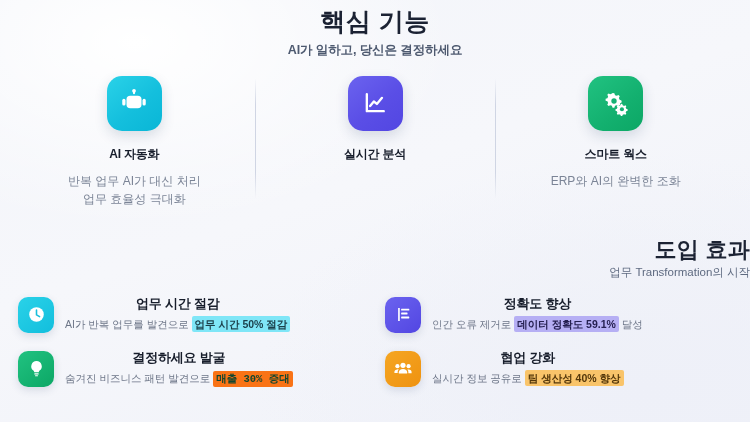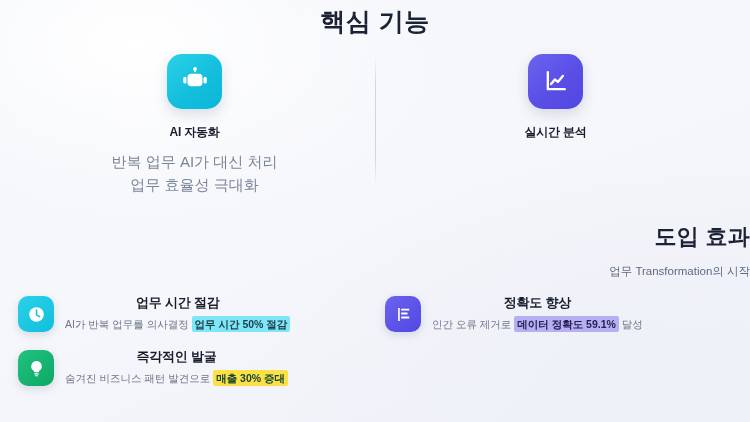--- a/index.html
+++ b/index.html
@@ -88,39 +88,39 @@
   .feature-name {
     margin-top: 15px;
     font-size: 12px;
     font-weight: 700;
     color: #171d2b;
     letter-spacing: -0.2px;
   }
 
   .feature-desc {
     margin-top: 9px;
-    font-size: 15px;
+    font-size: 12px;
     line-height: 1.55;
     color: #7b8496;
     font-weight: 400;
   }
   .feature-desc .ln { display: block; }
 
   
   .sec2-head { text-align: right; margin-top: 26px; }
 
   .sec2-title {
     font-size: 22px;
     font-weight: 700;
     color: #1b2233;
     letter-spacing: 0.3px;
   }
 
   .sec2-sub {
-    margin-top: 12px;
+    margin-top: 0;
     font-size: 11.5px;
     font-weight: 400;
     color: #5e6a80;
   }
 
   
   .benefits {
     margin-top: 15px;
     padding: 0 16px 0 18px;
     display: grid;
@@ -171,32 +171,33 @@
     white-space: nowrap;
   }
 
   .hl {
     font-weight: 700;
     padding: 2px 3px 2px;
     border-radius: 2px;
   }
   .hl-cyan   { background: #7fe6f7; color: #1b3f4a; }
   .hl-purple { background: #b6aff4; color: #262152; }
-  .hl-green  { background: #fde047; color: #12462f; }
+  .hl-green  { background: #f97316; color: #12462f; font-family: Liberation Mono, monospace; }
   .hl-orange { background: #f9c46a; color: #54370a; }
 
   svg { display: block; }
 </style>
 </head>
 <body>
 
 <div class="slide">
 
   <div class="sec1-head">
     <div class="sec1-title">핵심 기능</div>
+    <div class="sec1-sub">AI가 일하고, 당신은 결정하세요</div>
   </div>
 
   <div class="features">
 
     <div class="feature">
       <div class="feature-icon icon-robot">
         <svg width="30" height="30" viewBox="0 0 24 24" fill="#ffffff" aria-hidden="true">
           <rect x="11.2" y="2" width="1.6" height="3" rx="0.8"></rect>
           <circle cx="12" cy="2.2" r="1.5"></circle>
           <rect x="6" y="6.2" width="12" height="10" rx="3"></rect>
@@ -214,40 +215,54 @@
     <div class="feature">
       <div class="feature-icon icon-chart">
         <svg width="28" height="28" viewBox="0 0 24 24" fill="none" stroke="#ffffff" stroke-width="2" stroke-linecap="round" stroke-linejoin="round" aria-hidden="true">
           <path d="M5 4.5v14.5h14.5"></path>
           <path d="M7.8 14.6l3.2-3.9 2.6 2.1 4.4-5.2"></path>
         </svg>
       </div>
       <div class="feature-name">실시간 분석</div>
     </div>
 
+    <div class="feature">
+      <div class="feature-icon icon-gears">
+        <svg width="28" height="28" viewBox="0 0 24 24" fill="#ffffff" aria-hidden="true">
+          <path d="M9.1 3.4l1.5.3.55 1.55 1.5.62 1.45-.72 1.1 1.1-.72 1.45.62 1.5 1.55.55.3 1.5-1.4.86-.16 1.62-1.4.86-1.4-.72-1.45.55-.55 1.55h-1.55l-.55-1.55-1.45-.55-1.4.72-1.1-1.1.72-1.45-.62-1.5-1.55-.55v-1.55l1.55-.55.62-1.5-.72-1.45 1.1-1.1 1.45.72 1.5-.62z"></path>
+          <circle cx="10.3" cy="10.3" r="2.3" fill="#15b274"></circle>
+          <path d="M16.2 12.6l1.15.22.42 1.18 1.15.47 1.1-.55.84.84-.55 1.1.47 1.15 1.18.42v1.18l-1.18.42-.47 1.15.55 1.1-.84.84-1.1-.55-1.15.47-.42 1.18h-1.18l-.42-1.18-1.15-.47-1.1.55-.84-.84.55-1.1-.47-1.15-1.18-.42v-1.18l1.18-.42.47-1.15-.55-1.1.84-.84 1.1.55 1.15-.47z"></path>
+          <circle cx="17.1" cy="17.4" r="1.75" fill="#15b274"></circle>
+        </svg>
+      </div>
+      <div class="feature-name">스마트 웍스</div>
+      <div class="feature-desc">
+        <span class="ln">ERP와 AI의 완벽한 조화</span>
+      </div>
+    </div>
 
   </div>
 
   <div class="sec2-head">
     <div class="sec2-title">도입 효과</div>
     <div class="sec2-sub">업무 Transformation의 시작</div>
   </div>
 
   <div class="benefits">
 
     <div class="benefit">
       <div class="benefit-icon icon-clock">
         <svg width="19" height="19" viewBox="0 0 24 24" aria-hidden="true">
           <circle cx="12" cy="12" r="9.2" fill="#ffffff"></circle>
           <path d="M12 6.4v6l3.9 2.3" stroke="#17bedc" stroke-width="2" stroke-linecap="round" fill="none"></path>
         </svg>
       </div>
       <div class="benefit-text">
         <div class="benefit-title">업무 시간 절감</div>
-        <div class="benefit-desc"><span>AI가 반복 업무를 의사결정 </span><span class="hl hl-cyan">업무 시간 50% 절감</span><span></span></div>
+        <div class="benefit-desc"><span>AI가 반복 업무를 발견으로 </span><span class="hl hl-cyan">업무 시간 50% 절감</span><span></span></div>
       </div>
     </div>
 
     <div class="benefit">
       <div class="benefit-icon icon-bars">
         <svg width="19" height="19" viewBox="0 0 24 24" aria-hidden="true">
           <path d="M5.2 3.8v16.4h2.1V3.8z" fill="#ffffff"></path>
           <rect x="9" y="4.6" width="10.3" height="2.5" rx="0.6" fill="#ffffff"></rect>
           <rect x="9" y="9.6" width="8.1" height="2.5" rx="0.6" fill="#ffffff"></rect>
           <rect x="9" y="14.6" width="10.3" height="2.5" rx="0.6" fill="#ffffff"></rect>
@@ -261,21 +276,37 @@
 
     <div class="benefit">
       <div class="benefit-icon icon-bulb">
         <svg width="19" height="19" viewBox="0 0 24 24" fill="#ffffff" aria-hidden="true">
           <path d="M12 2.6a6.6 6.6 0 0 0-3.9 11.95c.6.45.95 1.1.95 1.8v.35h5.9v-.35c0-.7.35-1.35.95-1.8A6.6 6.6 0 0 0 12 2.6z"></path>
           <rect x="9.15" y="17.9" width="5.7" height="1.75" rx="0.85"></rect>
           <rect x="10.1" y="20.4" width="3.8" height="1.5" rx="0.75"></rect>
         </svg>
       </div>
       <div class="benefit-text">
-        <div class="benefit-title">즉각적인 발굴</div>
+        <div class="benefit-title">결정하세요 발굴</div>
         <div class="benefit-desc"><span>숨겨진 비즈니스 패턴 발견으로 </span><span class="hl hl-green">매출 30% 증대</span><span></span></div>
       </div>
     </div>
 
+    <div class="benefit">
+      <div class="benefit-icon icon-users">
+        <svg width="20" height="20" viewBox="0 0 24 24" fill="#ffffff" aria-hidden="true">
+          <circle cx="12" cy="7.6" r="3.1"></circle>
+          <circle cx="5.3" cy="8.6" r="2.5"></circle>
+          <circle cx="18.7" cy="8.6" r="2.5"></circle>
+          <path d="M12 12.1c-3.1 0-5 1.75-5 3.65v1.6h10v-1.6c0-1.9-1.9-3.65-5-3.65z"></path>
+          <path d="M5.3 12.5c-2.3 0-3.6 1.4-3.6 2.85v1.45h3.9v-1.6c0-1.05.45-2.05 1.25-2.75-.45-.1-.95-.15-1.55-.15z"></path>
+          <path d="M18.7 12.5c-.6 0-1.1.05-1.55.15.8.7 1.25 1.7 1.25 2.75v1.6h3.9v-1.45c0-1.45-1.3-2.85-3.6-2.85z"></path>
+        </svg>
+      </div>
+      <div class="benefit-text">
+        <div class="benefit-title">협업 강화</div>
+        <div class="benefit-desc"><span>실시간 정보 공유로 </span><span class="hl hl-orange">팀 생산성 40% 향상</span><span></span></div>
+      </div>
+    </div>
 
   </div>
 
 </div>
 
 </body></html>

